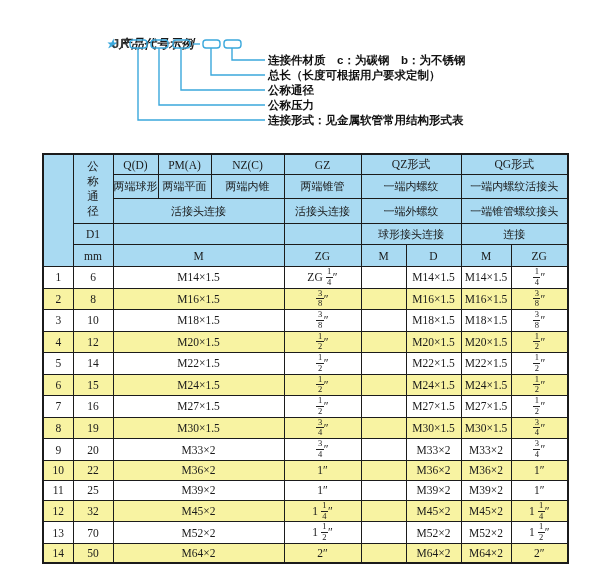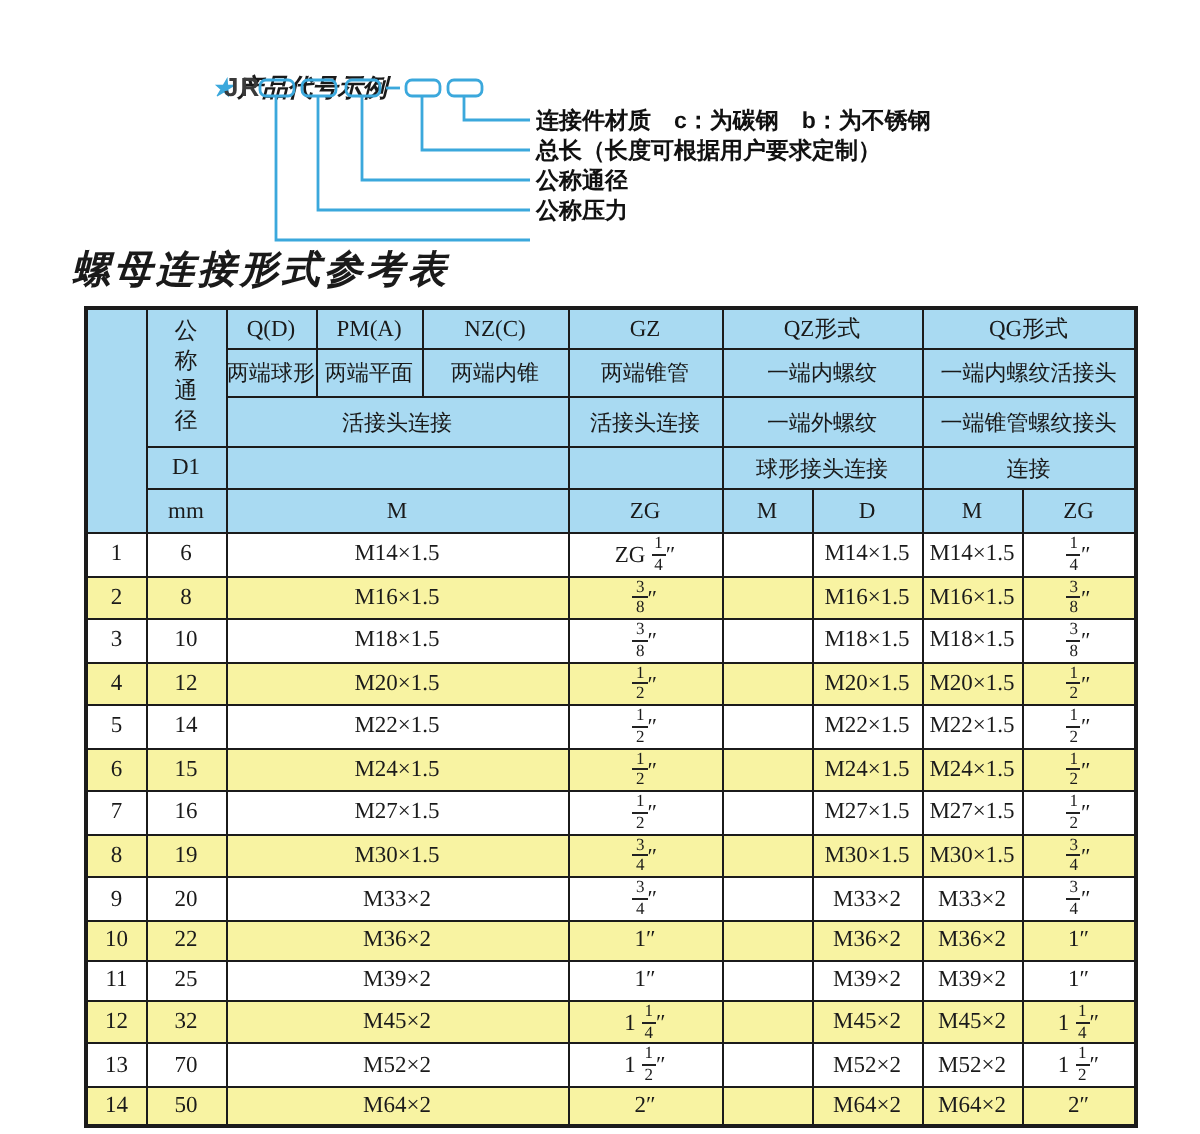--- a/index.html
+++ b/index.html
@@ -66,22 +66,22 @@
       <polyline points="181,48 181,90 265,90"></polyline>
       <polyline points="159,48 159,105 265,105"></polyline>
       <polyline points="138,48 138,120 265,120"></polyline>
     </g>
   </svg>
 
   <div class="dlabel" style="top:53px">连接件材质　c：为碳钢　b：为不锈钢</div>
   <div class="dlabel" style="top:68px">总长（长度可根据用户要求定制）</div>
   <div class="dlabel" style="top:83px">公称通径</div>
   <div class="dlabel" style="top:98px">公称压力</div>
-
-  <div class="table-title">螺母连接形式参考表</div>
+  <div class="dlabel" style="top:113px">连接形式：见金属软管常用结构形式表</div>
+
 
   <table class="ref">
     <colgroup>
       <col style="width:30px">
         <col style="width:40px">
         <col style="width:45px">
         <col style="width:53px">
       <col style="width:73px">
         <col style="width:77px">
         <col style="width:45px">

